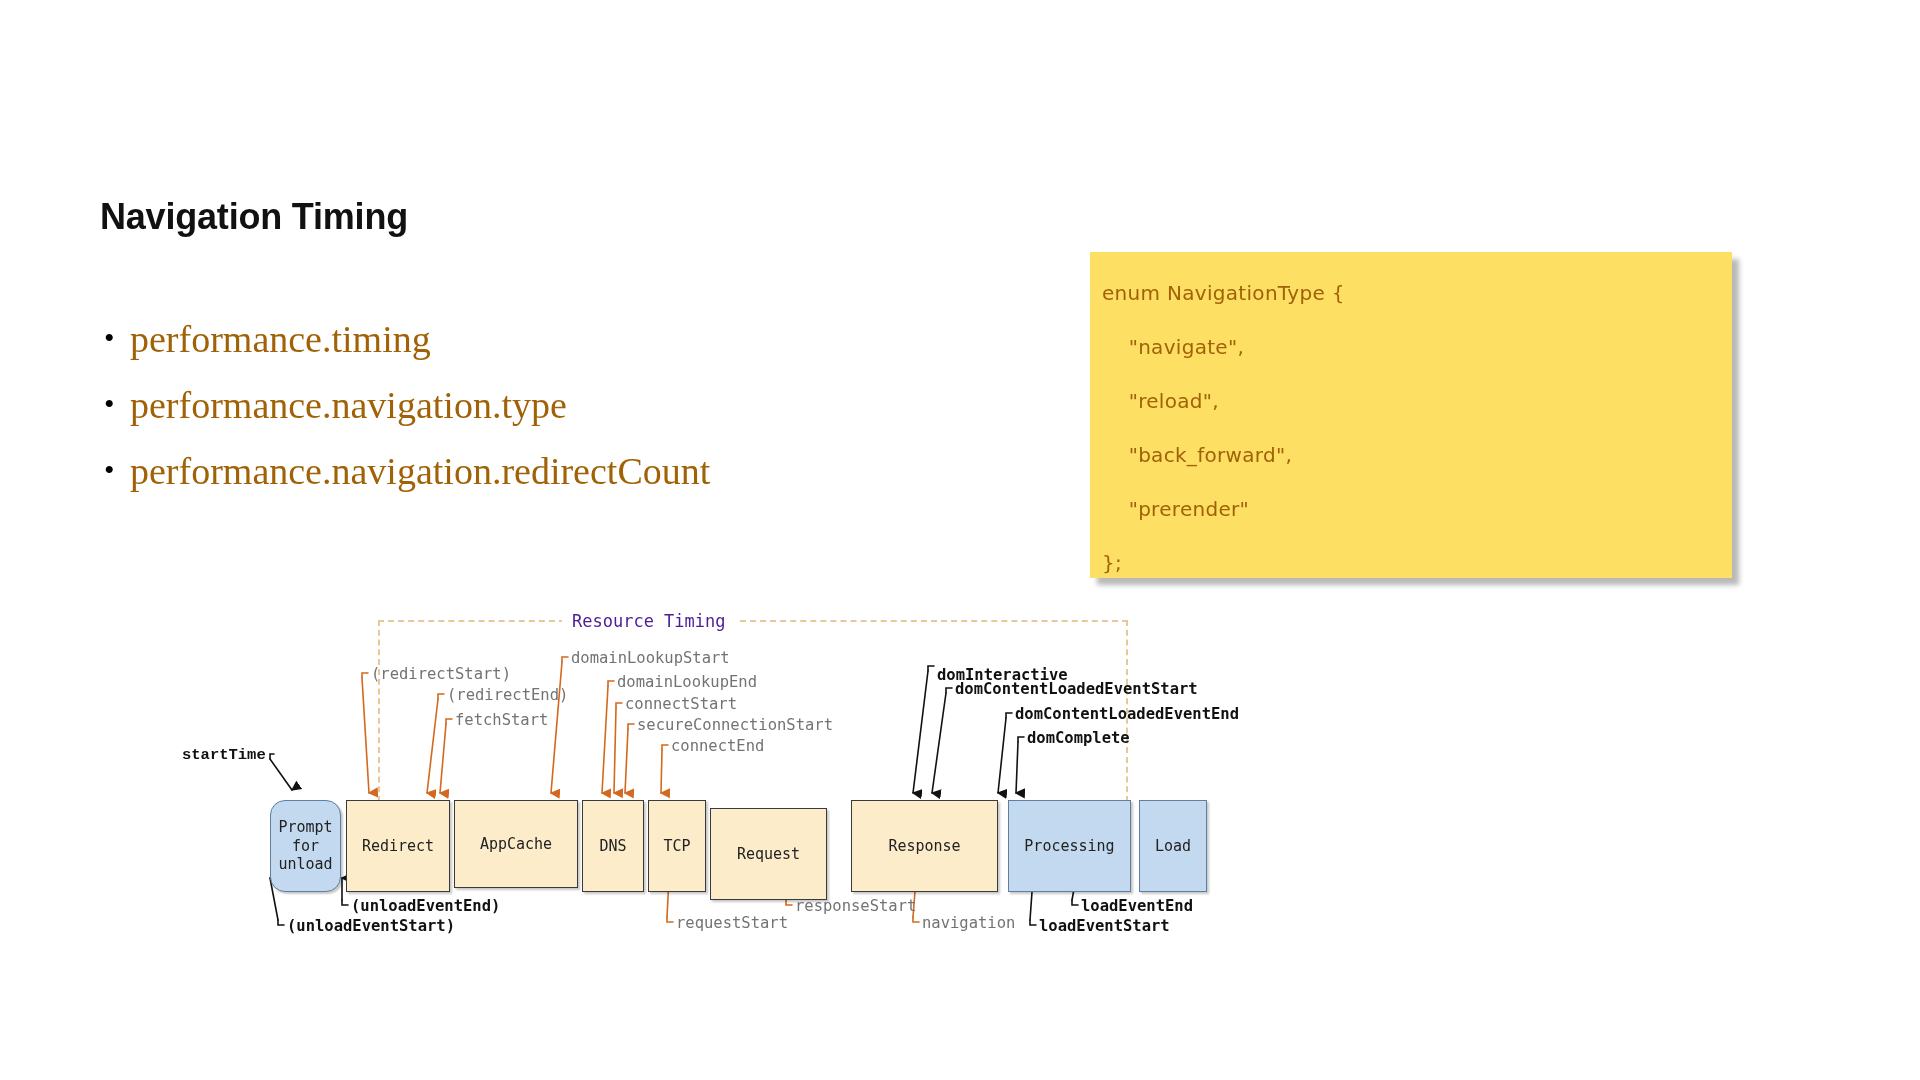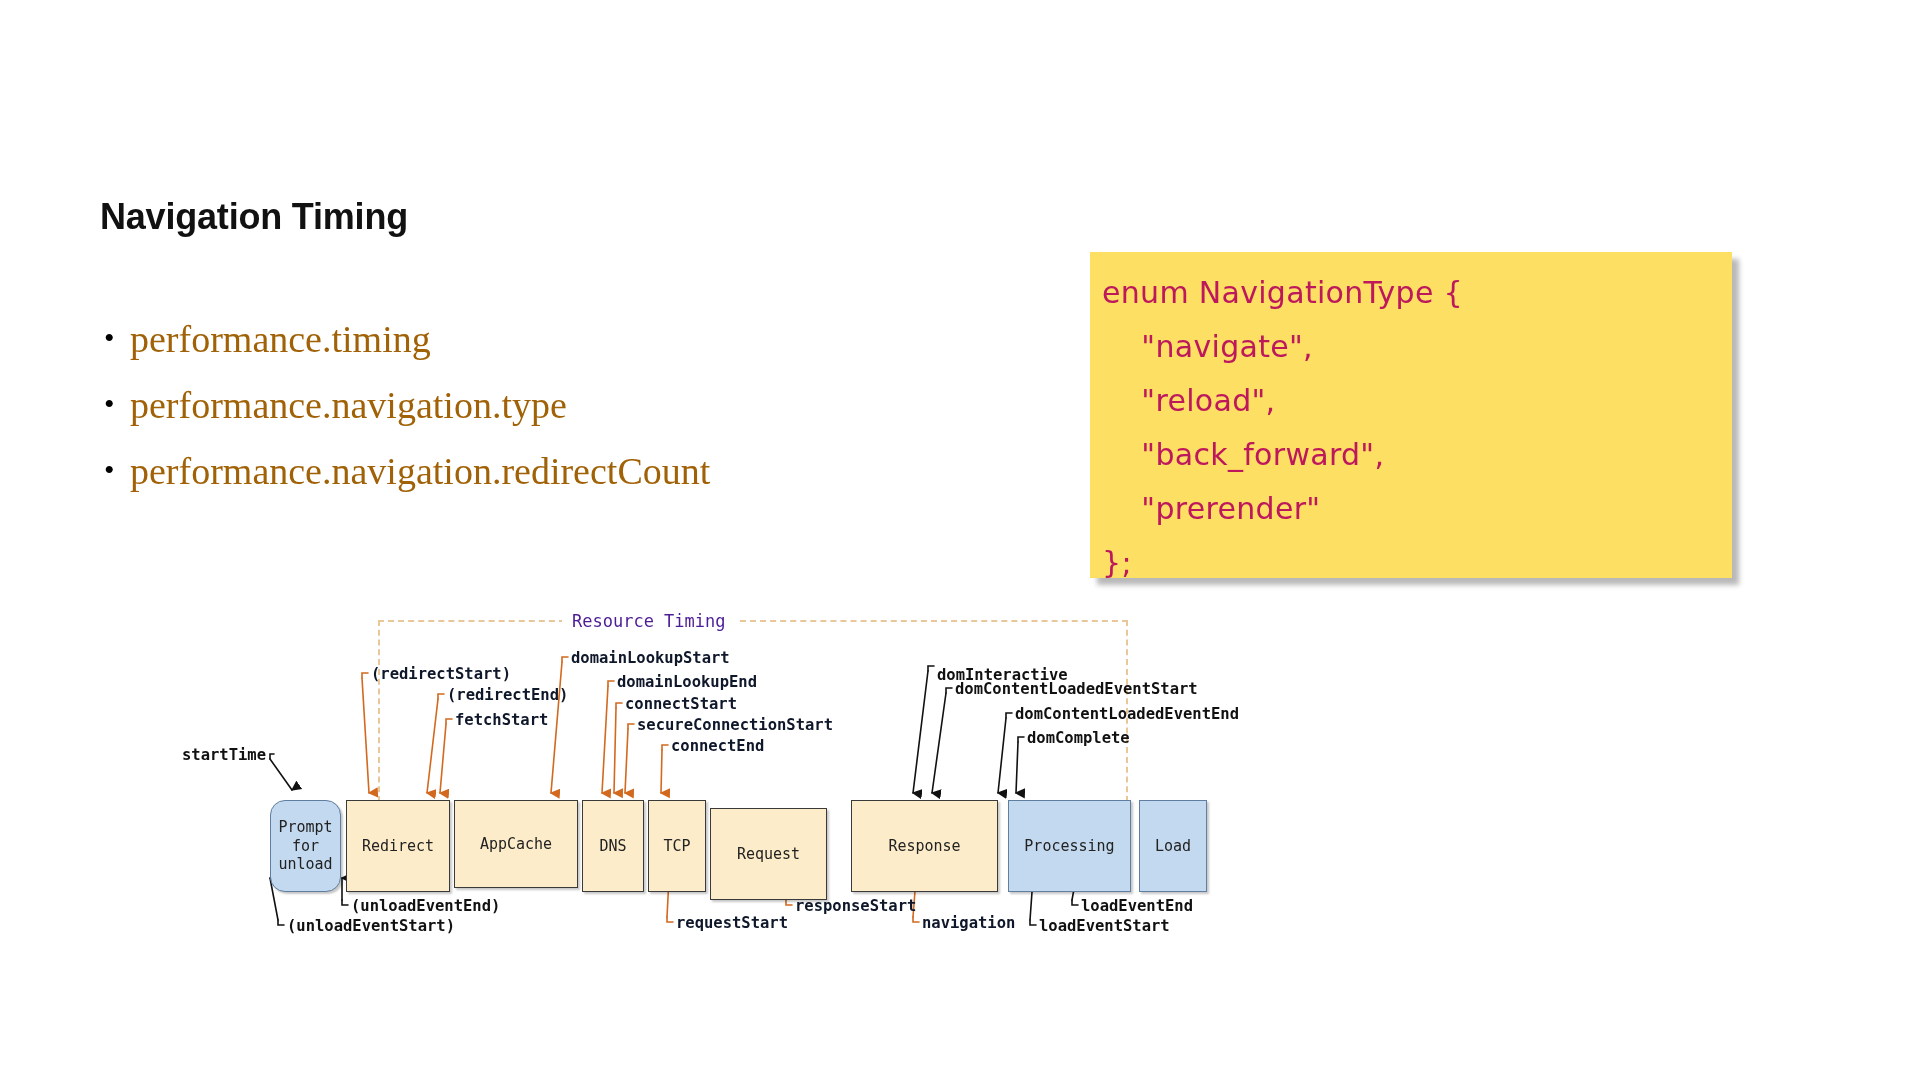--- a/index.html
+++ b/index.html
@@ -36,21 +36,21 @@
 
   
   #code-note{
     position:absolute;left:1090px;top:252px;width:642px;height:326px;
     background:#fcdf63;
     box-shadow:7px 7px 5px rgba(0,0,0,0.28);
     padding:14px 0 0 12px;box-sizing:border-box;
   }
   .code-line{
     font-family:"DejaVu Sans",sans-serif;
-    font-size:30px;line-height:54px;color:#be185d;
+    font-size:20px;line-height:54px;color:#a16207;
     white-space:pre;letter-spacing:0.3px;
   }
 
   
   #timing-diagram{
     position:absolute;left:210px;top:620px;width:1500px;height:420px;
   }
 
   .res-box{
     position:absolute;
@@ -64,21 +64,21 @@
     font-size:17px;color:#4c1d95;
     background:#ffffff;padding:0 10px;white-space:nowrap;
   }
 
   .lbl{
     position:absolute;
     font-family:"DejaVu Sans Mono",monospace;
     font-size:15.5px;font-weight:bold;white-space:nowrap;
     line-height:1;
   }
-  .lbl.orange{color:#0f172a;font-weight:bold;}
+  .lbl.orange{color:#737373;font-weight:normal;}
   .lbl.black{color:#111111;}
 
   .phase{
     position:absolute;
     box-sizing:border-box;
     display:flex;align-items:center;justify-content:center;
     text-align:center;
     font-family:"DejaVu Sans Mono",monospace;
     font-size:15px;color:#222;
     line-height:1.25;
@@ -197,21 +197,21 @@
         <path d="M703,297 L706,258" stroke="#d2691e" marker-end="url(#auo)"></path>
 
         <path d="M820,300 L820,305 L826,305" stroke="#111"></path>
         <path d="M820,300 L823,258" stroke="#111" marker-end="url(#aub)"></path>
 
         <path d="M862,280 L862,285 L868,285" stroke="#111"></path>
         <path d="M862,280 L866,258" stroke="#111" marker-end="url(#aub)"></path>
       </g>
     </svg>
 
-    <div class="lbl black" style="left:-28px;top:128px;">startTime</div>
+    <div class="lbl black" style="left:-28px;top:128px;font-family:Liberation Mono, monospace;">startTime</div>
     <div class="lbl orange" style="left:161px;top:47px;">(redirectStart)</div>
     <div class="lbl orange" style="left:237px;top:68px;">(redirectEnd)</div>
     <div class="lbl orange" style="left:245px;top:93px;">fetchStart</div>
     <div class="lbl orange" style="left:361px;top:31px;">domainLookupStart</div>
     <div class="lbl orange" style="left:407px;top:55px;">domainLookupEnd</div>
     <div class="lbl orange" style="left:415px;top:77px;">connectStart</div>
     <div class="lbl orange" style="left:427px;top:98px;">secureConnectionStart</div>
     <div class="lbl orange" style="left:461px;top:119px;">connectEnd</div>
     <div class="lbl black" style="left:727px;top:48px;">domInteractive</div>
     <div class="lbl black" style="left:745px;top:62px;">domContentLoadedEventStart</div>

